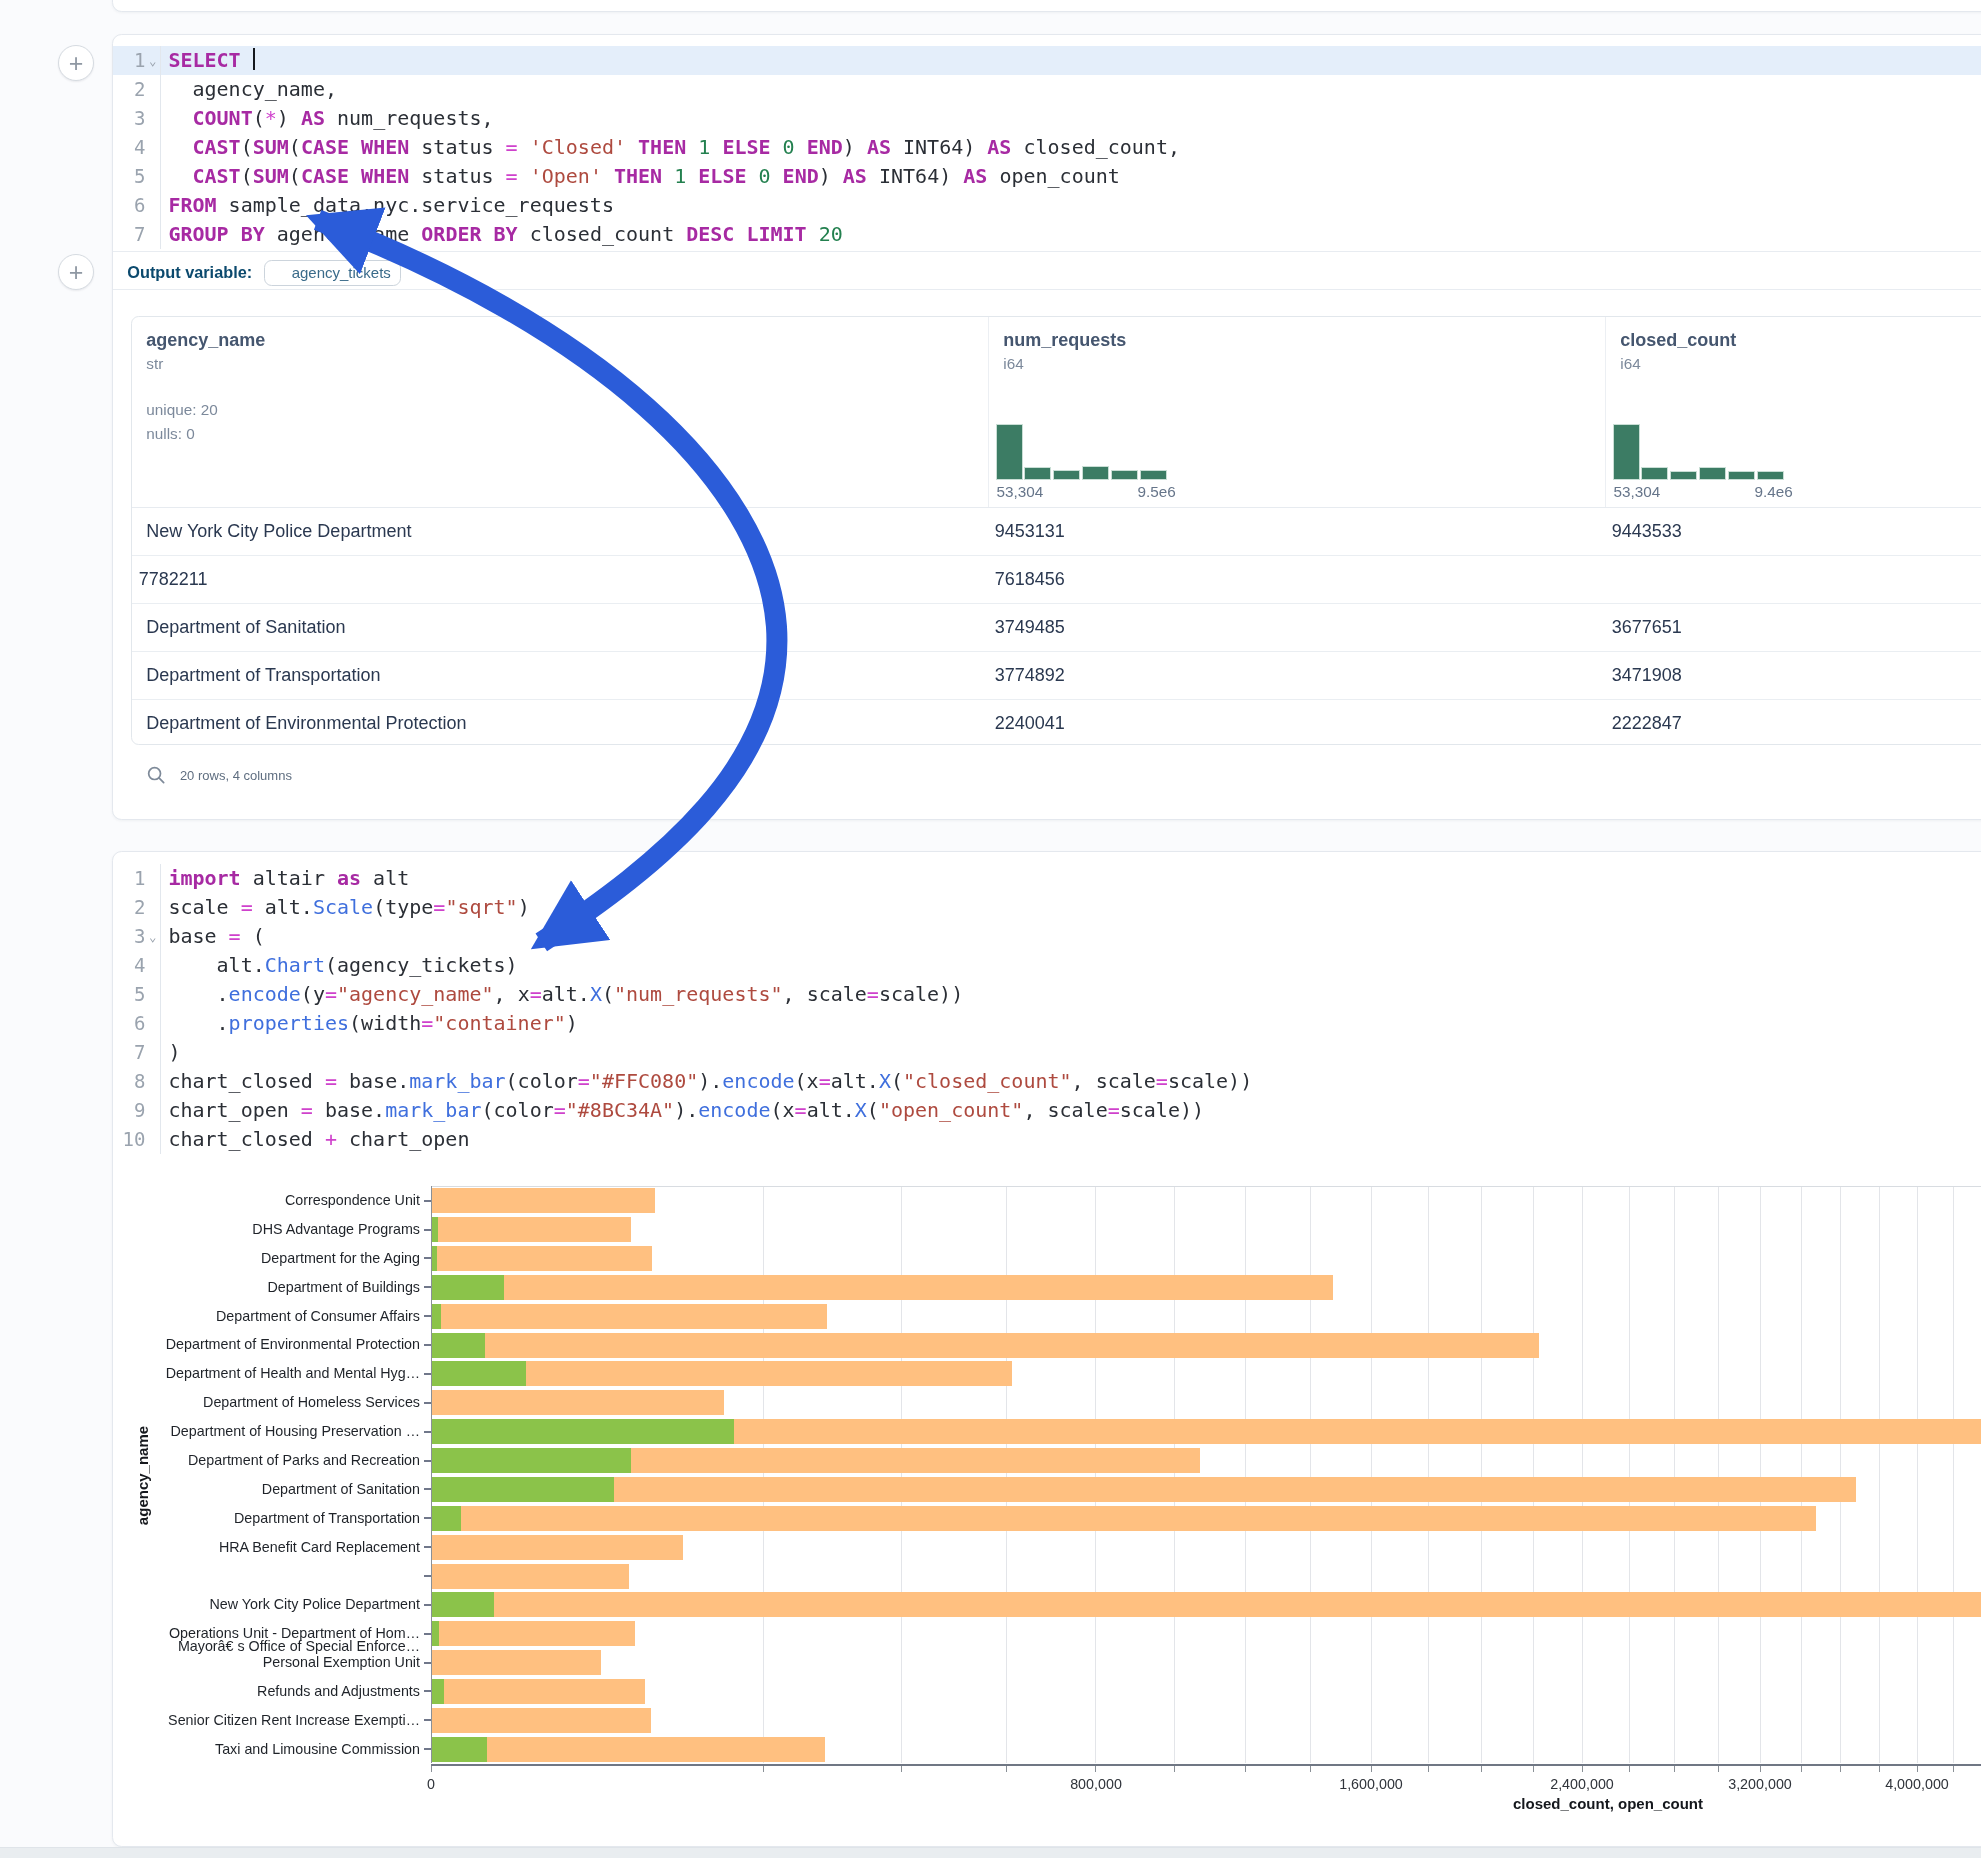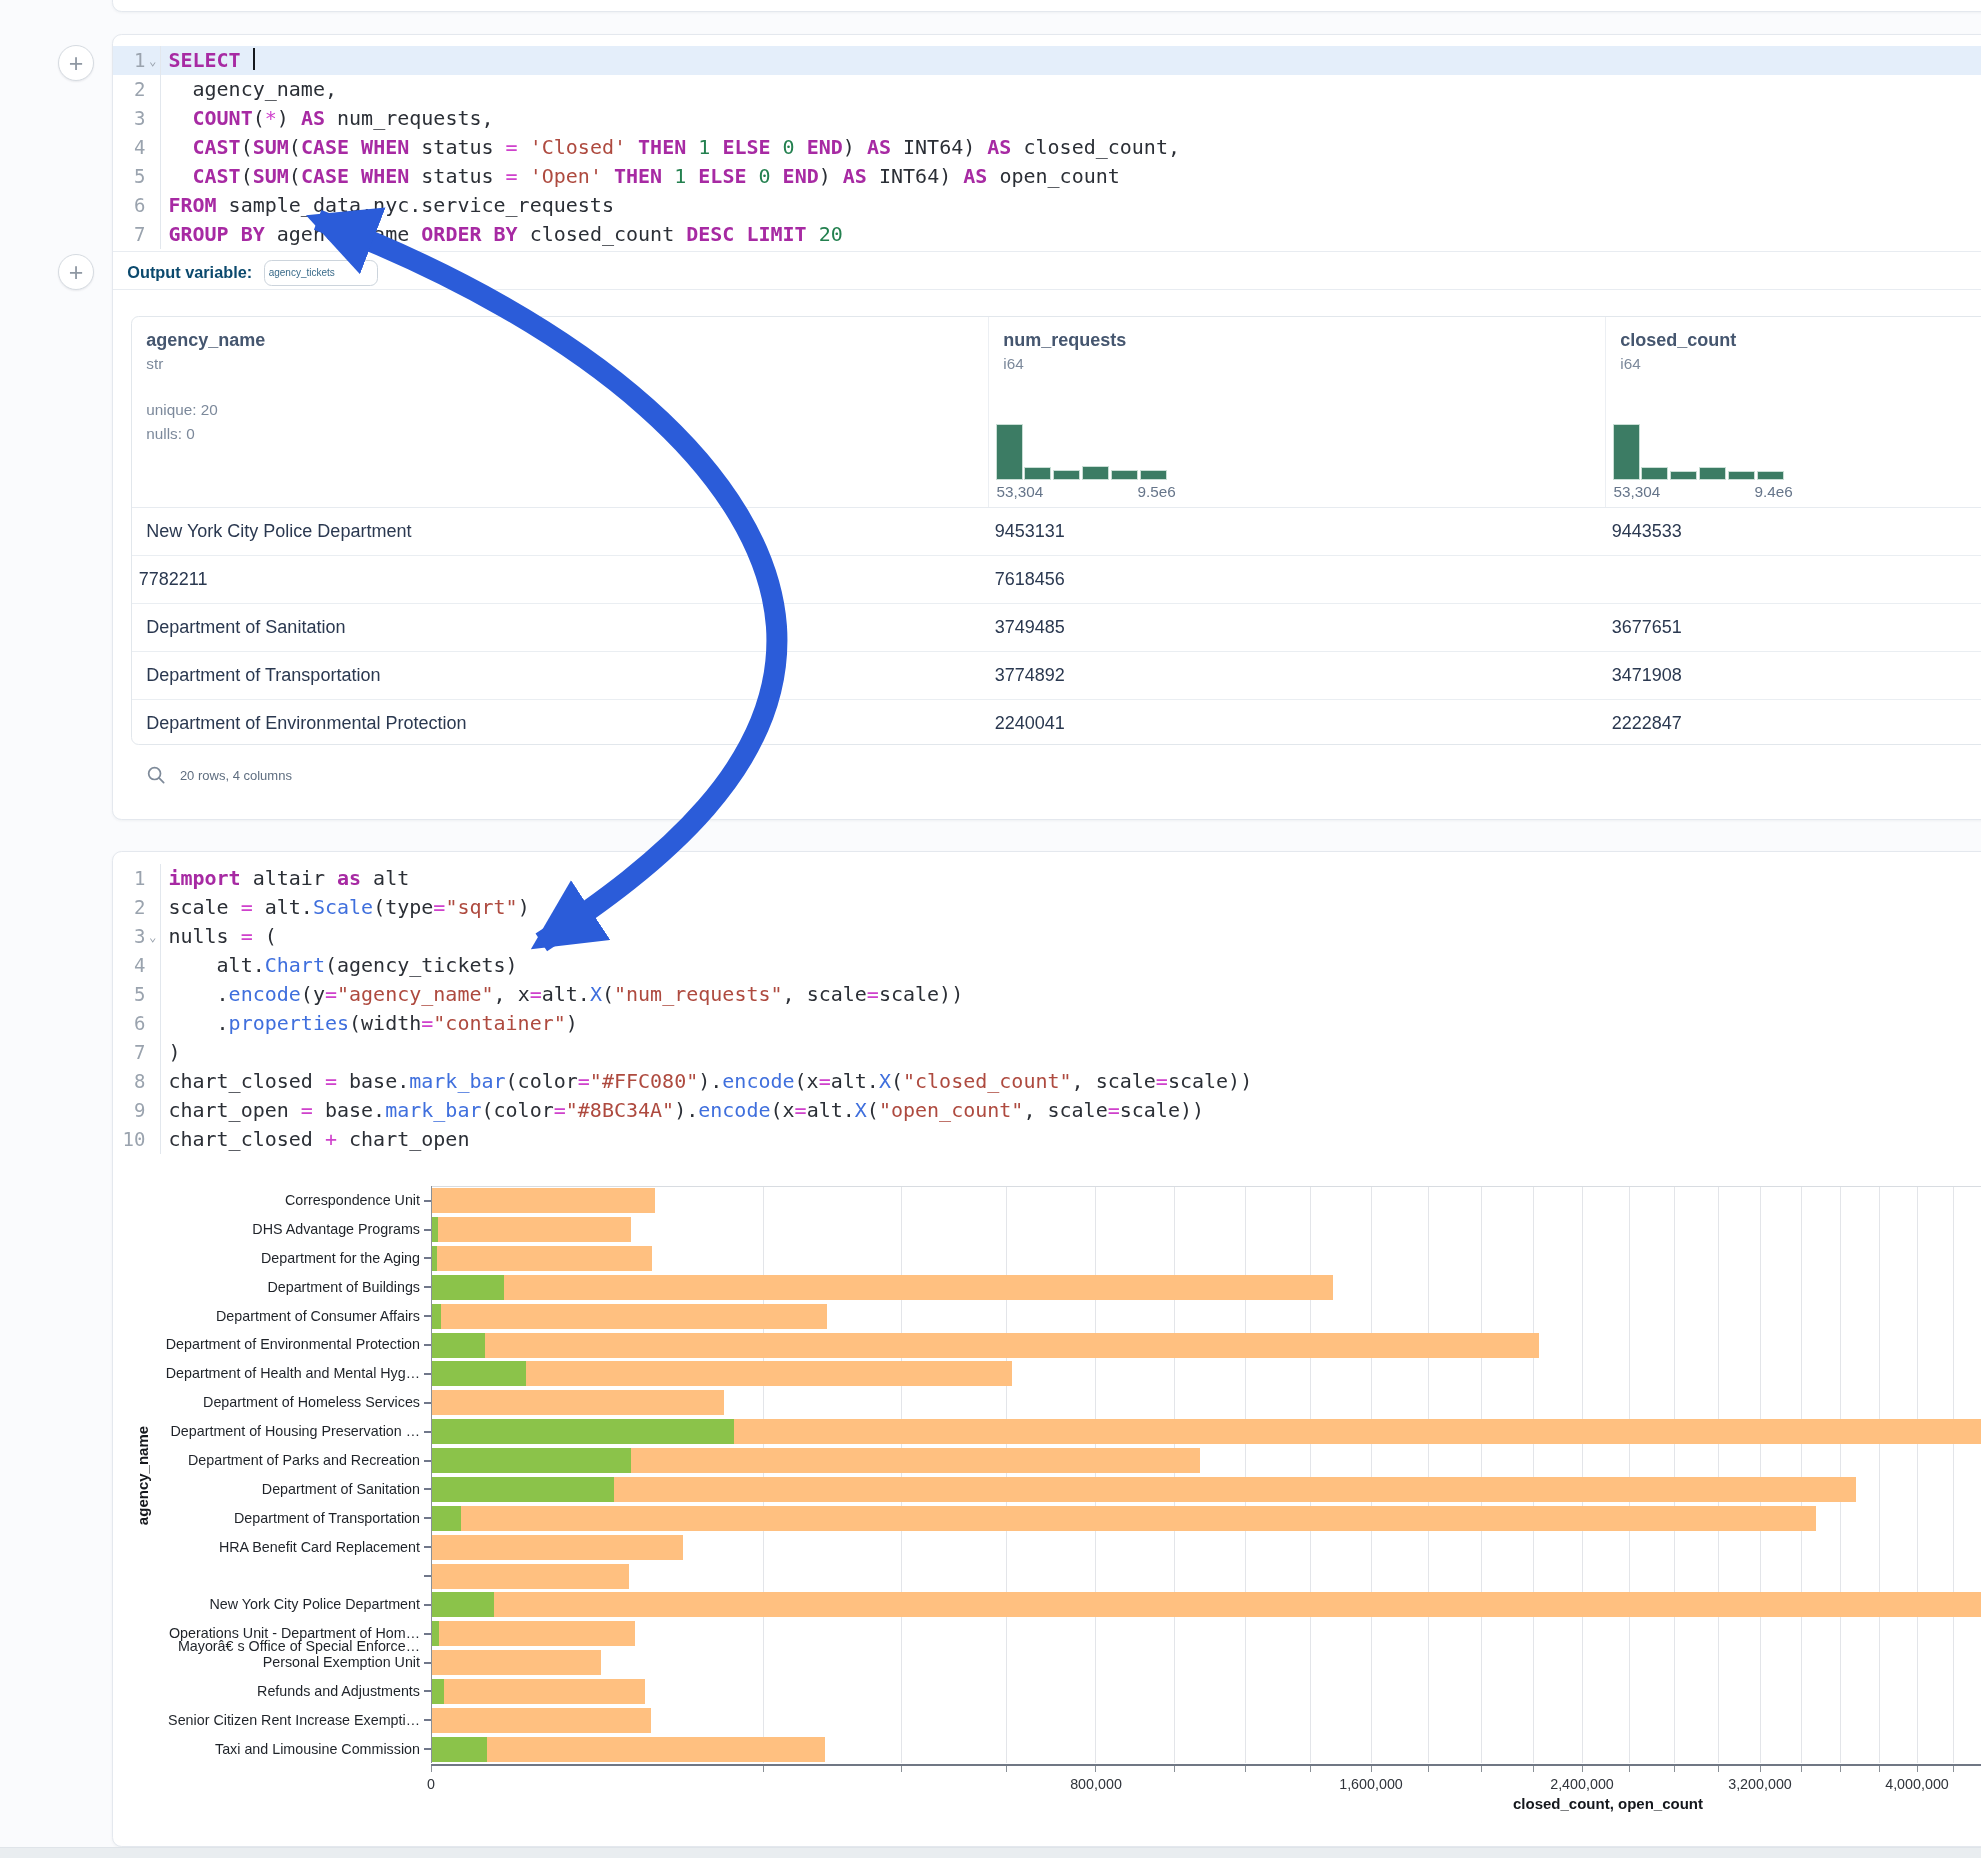--- a/index.html
+++ b/index.html
@@ -30,21 +30,21 @@
   .tk-op{color:#cf41cc}
   .tk-fn{color:#3f6fdd}
   .tk-txt{color:#2b2f36}
   .caret{display:inline-block;width:1.9px;height:22px;background:#15181d;vertical-align:-3.8px}
 
   .hr{position:absolute;left:0;right:0;height:1px;background:#e8ecf1}
 
   #output-row{position:absolute;left:14.3px;top:224px;height:27px;display:flex;align-items:center;gap:11.5px}
   #output-label{font-size:16.3px;font-weight:700;color:#0c4a6e}
   #output-pill{border:1.4px solid #ccd4dc;border-radius:7.6px;height:24px;line-height:24px;width:108px;
-               overflow:hidden;padding-left:4px;font-size:10px;color:#3a6b8a;white-space:nowrap;background:#fff}
+               overflow:hidden;padding-left:27px;font-size:15px;color:#3a6b8a;white-space:nowrap;background:#fff}
 
   
   #table-card{position:absolute;left:18px;top:281px;right:7.6px;height:427px;border:1px solid #e2e7ec;
               border-radius:7.6px;overflow:hidden;background:#fff}
   .thead{height:190px;display:grid;grid-template-columns:856px 617px 1fr;border-bottom:1px solid #e7ebf0}
   .th{padding:13.4px 0 0 14.3px;position:relative}
   .th + .th{border-left:1px solid #eceff3}
   .th .name{font-size:18px;font-weight:700;color:#45566f}
   .th .type{font-size:15.3px;color:#7c899b;margin-top:3.8px}
   .stats{margin-top:25px;font-size:15.3px;color:#7c899b;line-height:24px}
@@ -173,21 +173,21 @@
       <line x1="13.6" y1="13.6" x2="18.5" y2="18.5" stroke="#7e8a99" stroke-width="1.8" stroke-linecap="round"></line>
     </svg>
     <span>20 rows, 4 columns</span>
   </div>
 </div>
 
 <div class="card" id="py-card">
   <div id="py-code" class="code">
       <div class="code-line"><span class="ln">1</span><span class="fold"></span><span class="code-body"><span class="tk-kw">import</span><span class="tk-txt"> altair </span><span class="tk-kw">as</span><span class="tk-txt"> alt</span></span></div>
       <div class="code-line"><span class="ln">2</span><span class="fold"></span><span class="code-body"><span class="tk-txt">scale </span><span class="tk-op">=</span><span class="tk-txt"> alt.</span><span class="tk-fn">Scale</span><span class="tk-txt">(type</span><span class="tk-op">=</span><span class="tk-str">"sqrt"</span><span class="tk-txt">)</span></span></div>
-      <div class="code-line"><span class="ln">3</span><span class="fold">⌄</span><span class="code-body"><span class="tk-txt">nulls </span><span class="tk-op">=</span><span class="tk-txt"> (</span></span></div>
+      <div class="code-line"><span class="ln">3</span><span class="fold">⌄</span><span class="code-body"><span class="tk-txt">base </span><span class="tk-op">=</span><span class="tk-txt"> (</span></span></div>
       <div class="code-line"><span class="ln">4</span><span class="fold"></span><span class="code-body"><span class="tk-txt">    alt.</span><span class="tk-fn">Chart</span><span class="tk-txt">(agency_tickets)</span></span></div>
       <div class="code-line"><span class="ln">5</span><span class="fold"></span><span class="code-body"><span class="tk-txt">    .</span><span class="tk-fn">encode</span><span class="tk-txt">(y</span><span class="tk-op">=</span><span class="tk-str">"agency_name"</span><span class="tk-txt">, x</span><span class="tk-op">=</span><span class="tk-txt">alt.</span><span class="tk-fn">X</span><span class="tk-txt">(</span><span class="tk-str">"num_requests"</span><span class="tk-txt">, scale</span><span class="tk-op">=</span><span class="tk-txt">scale))</span></span></div>
       <div class="code-line"><span class="ln">6</span><span class="fold"></span><span class="code-body"><span class="tk-txt">    .</span><span class="tk-fn">properties</span><span class="tk-txt">(width</span><span class="tk-op">=</span><span class="tk-str">"container"</span><span class="tk-txt">)</span></span></div>
       <div class="code-line"><span class="ln">7</span><span class="fold"></span><span class="code-body"><span class="tk-txt">)</span></span></div>
       <div class="code-line"><span class="ln">8</span><span class="fold"></span><span class="code-body"><span class="tk-txt">chart_closed </span><span class="tk-op">=</span><span class="tk-txt"> base.</span><span class="tk-fn">mark_bar</span><span class="tk-txt">(color</span><span class="tk-op">=</span><span class="tk-str">"#FFC080"</span><span class="tk-txt">).</span><span class="tk-fn">encode</span><span class="tk-txt">(x</span><span class="tk-op">=</span><span class="tk-txt">alt.</span><span class="tk-fn">X</span><span class="tk-txt">(</span><span class="tk-str">"closed_count"</span><span class="tk-txt">, scale</span><span class="tk-op">=</span><span class="tk-txt">scale))</span></span></div>
       <div class="code-line"><span class="ln">9</span><span class="fold"></span><span class="code-body"><span class="tk-txt">chart_open </span><span class="tk-op">=</span><span class="tk-txt"> base.</span><span class="tk-fn">mark_bar</span><span class="tk-txt">(color</span><span class="tk-op">=</span><span class="tk-str">"#8BC34A"</span><span class="tk-txt">).</span><span class="tk-fn">encode</span><span class="tk-txt">(x</span><span class="tk-op">=</span><span class="tk-txt">alt.</span><span class="tk-fn">X</span><span class="tk-txt">(</span><span class="tk-str">"open_count"</span><span class="tk-txt">, scale</span><span class="tk-op">=</span><span class="tk-txt">scale))</span></span></div>
       <div class="code-line"><span class="ln">10</span><span class="fold"></span><span class="code-body"><span class="tk-txt">chart_closed </span><span class="tk-op">+</span><span class="tk-txt"> chart_open</span></span></div>
     </div>
 </div>
 

